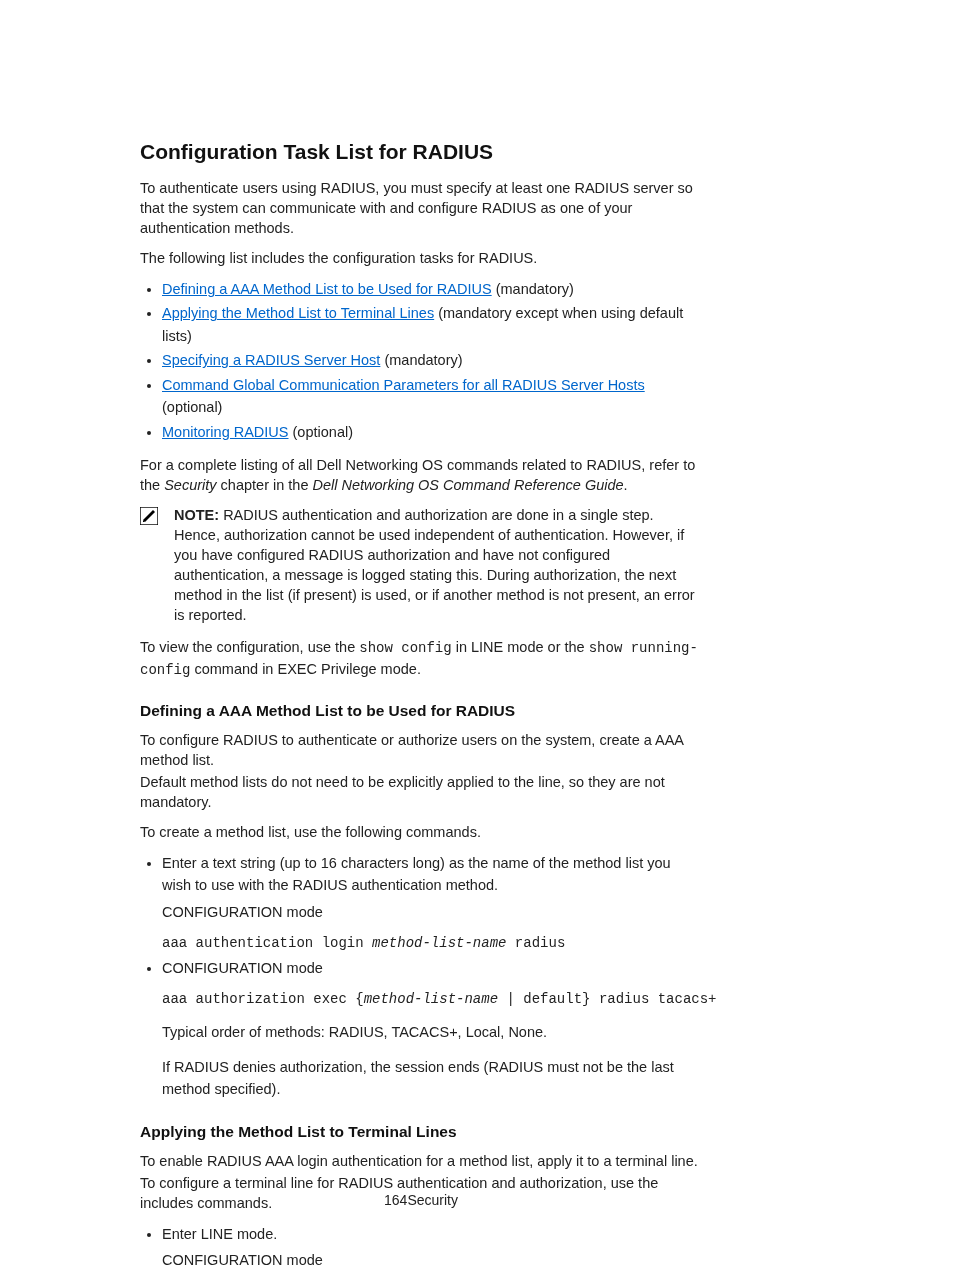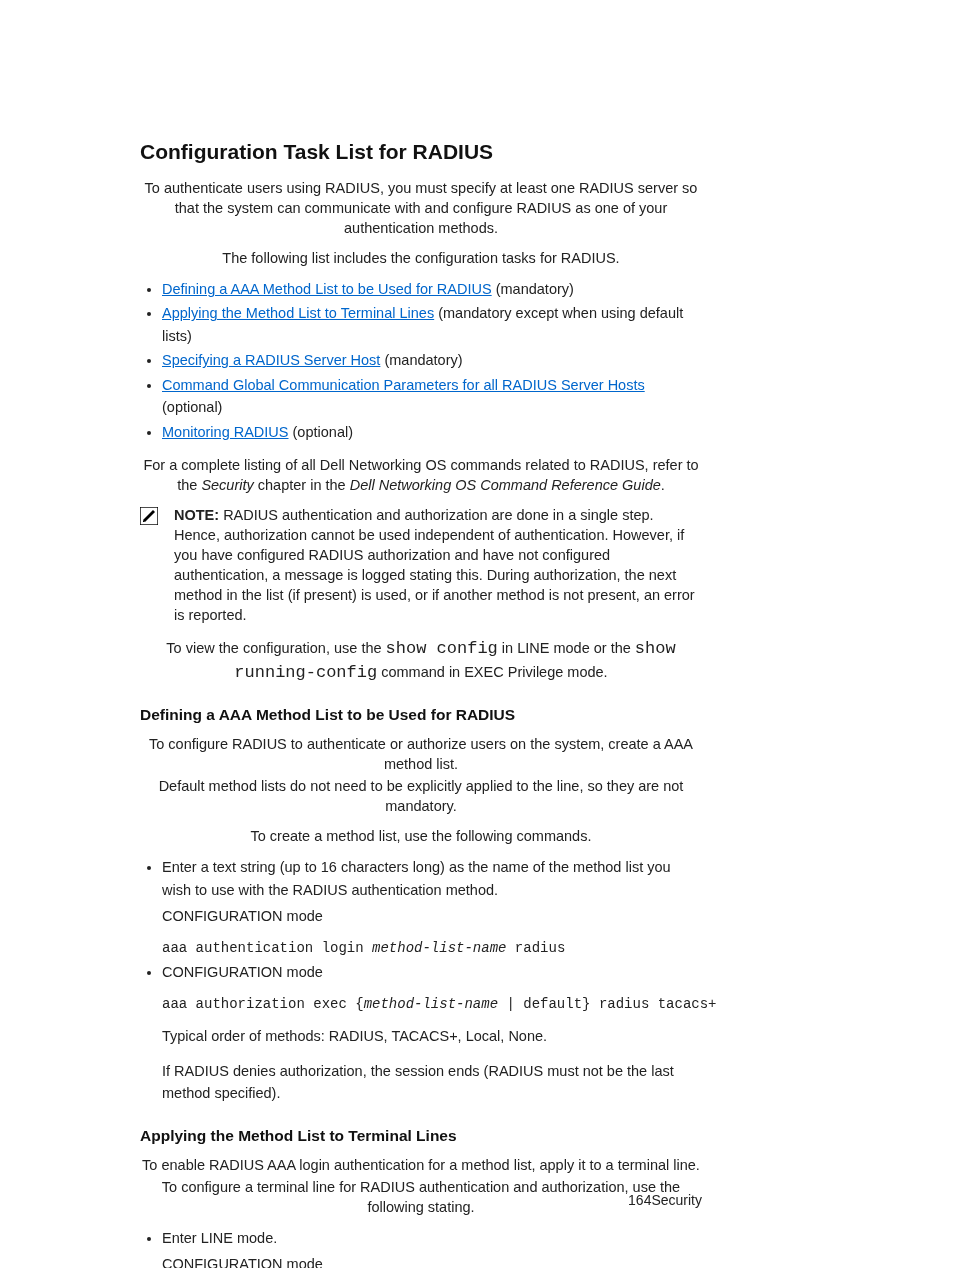--- a/index.html
+++ b/index.html
@@ -25,39 +25,38 @@
   h3 {
     font-size: 15.5px;
     font-weight: 700;
     margin: 22px 0 10px 0;
     color: #111;
   }
   p {
     font-size: 14.5px;
     line-height: 1.38;
     margin: 0 0 10px 0;
-    text-align: center;
   }
   ul.bullets {
     margin: 4px 0 12px 0;
     padding-left: 22px;
   }
   ul.bullets li {
     font-size: 14.5px;
     line-height: 1.55;
     margin-bottom: 2px;
   }
   a.xref {
     color: #0066cc;
     text-decoration: underline;
   }
   .italic { font-style: italic; }
   .mono {
     font-family: "Courier New", Courier, monospace;
-    font-size: 17px;
+    font-size: 14px;
   }
   .note-block {
     display: flex;
     align-items: flex-start;
     margin: 8px 0 12px 0;
   }
   .note-icon {
     flex: 0 0 auto;
     width: 18px;
     height: 18px;
@@ -75,21 +74,21 @@
     font-size: 14px;
     margin: 10px 0 10px 22px;
     white-space: pre;
   }
   .footer {
     position: absolute;
     bottom: 60px;
     left: 140px;
     right: 110px;
     display: flex;
-    justify-content: flex-end;
+    justify-content: center;
     font-size: 14px;
   }
 </style>
 </head>
 <body>
 
 <div class="page">
 
   <h2>Configuration Task List for RADIUS</h2>
 
@@ -137,21 +136,21 @@
     <li style="margin-top:-8px;">
       <div style="margin-top:4px;">CONFIGURATION mode</div>
       <div class="cmd-block" style="margin-left:0;"><span>aaa authorization exec {</span><span class="italic">method-list-name</span><span> | default} radius tacacs+</span></div>
       <div style="margin-top:6px;">Typical order of methods: RADIUS, TACACS+, Local, None.</div>
       <div style="margin-top:12px;">If RADIUS denies authorization, the session ends (RADIUS must not be the last method specified).</div>
     </li>
   </ul>
 
   <h3>Applying the Method List to Terminal Lines</h3>
   <p style="margin-bottom:2px;">To enable RADIUS AAA login authentication for a method list, apply it to a terminal line.</p>
-  <p>To configure a terminal line for RADIUS authentication and authorization, use the following stating.</p>
+  <p>To configure a terminal line for RADIUS authentication and authorization, use the includes commands.</p>
 
   <ul class="bullets">
     <li>
       <div>Enter LINE mode.</div>
       <div style="margin-top:4px;">CONFIGURATION mode</div>
       <div class="cmd-block" style="margin-left:0;"><span>line {aux 0 | console 0 | vty </span><span class="italic">number</span><span> [</span><span class="italic">end-number</span><span>]}</span></div>
     </li>
   </ul>
 
   <div class="footer">

